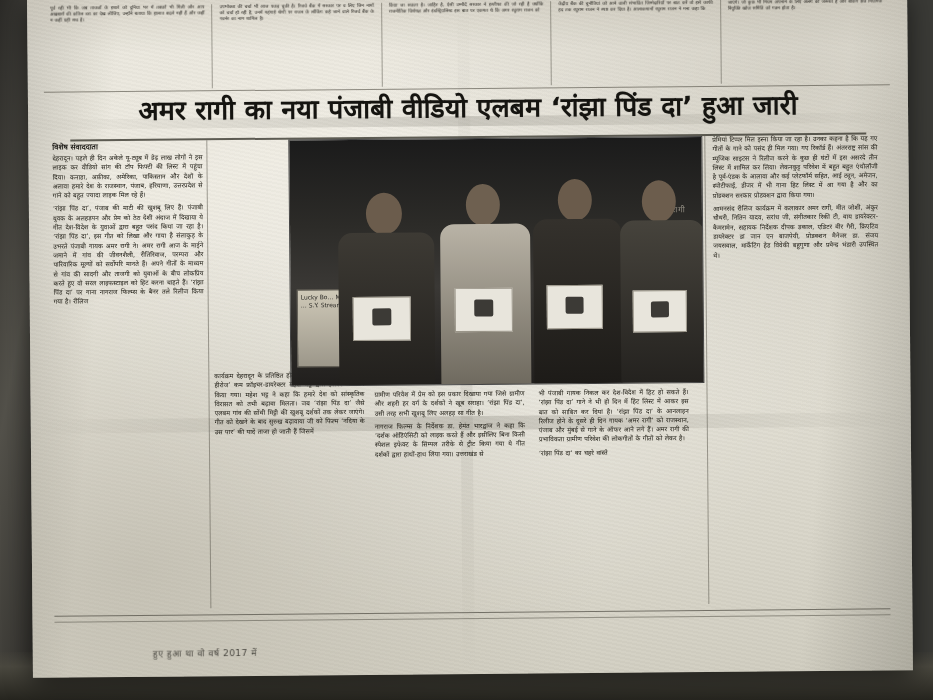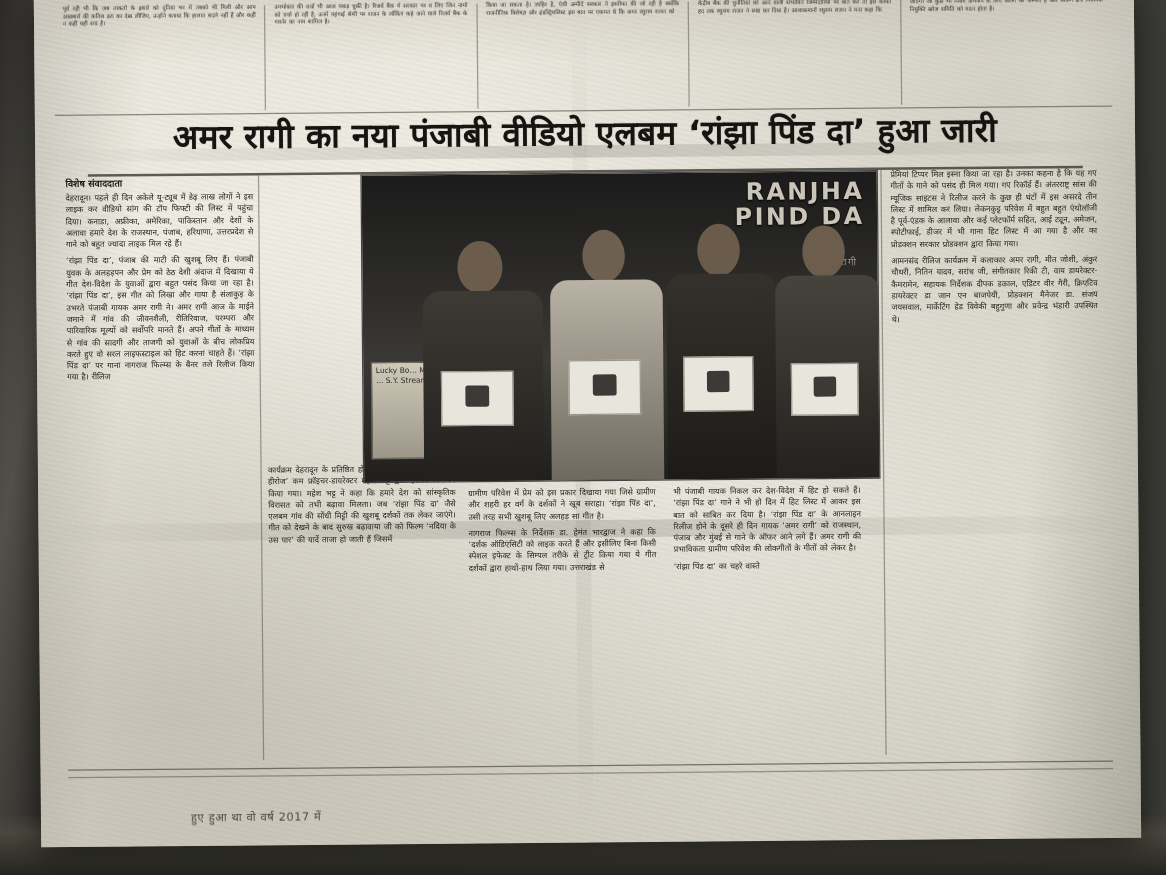--- a/index.html
+++ b/index.html
@@ -173,24 +173,20 @@
         </div>
       </div>
 
       <div class="bcol" style="left:160px;top:232px;height:236px;">
         <div class="btext">
           <p>कार्यक्रम देहरादून के प्रतिष्ठित होटल में किया गया। ‘द माइकल हीरोज’ कम फ्रॉइचर-डायरेक्टर महेश भट्ट द्वारा इसका विमोचन किया गया। महेश भट्ट ने कहा कि हमारे देश को सांस्कृतिक विरासत को तभी बढ़ावा मिलता। जब ‘रांझा पिंड दा’ जैसे एलबम गांव की सोंधी मिट्टी की खुशबू दर्शकों तक लेकर जाएंगे। गीत को देखने के बाद सुरुख बढ़ावाया जी को फिल्म ‘नदिया के उस पार’ की यादें ताजा हो जाती हैं जिसमें</p>
         </div>
       </div>
 
       <div id="photo">
-        <div class="ph-title">
-          <span>RANJHA</span><br>
-          <span>PIND DA</span>
-        </div>
         <div class="ph-brand">अमर रागी</div>
 
         <div class="signboard">Lucky Bo… Mirror of … S.Y. Stream…</div>
 
         <div class="head" style="left:76px;bottom:150px;width:36px;height:42px;background:#6b5c4c;"></div>
         <div class="torso" style="left:48px;width:96px;height:152px;background:linear-gradient(180deg,#3d3a34,#22201d);"></div>
         <div class="cdisc" style="left:62px;bottom:44px;width:56px;height:42px;"></div>
 
         <div class="head" style="left:176px;bottom:158px;width:34px;height:42px;background:#6e6050;"></div>
         <div class="torso" style="left:150px;width:90px;height:160px;background:linear-gradient(180deg,#b9b3a6,#6f6a5f);"></div>

